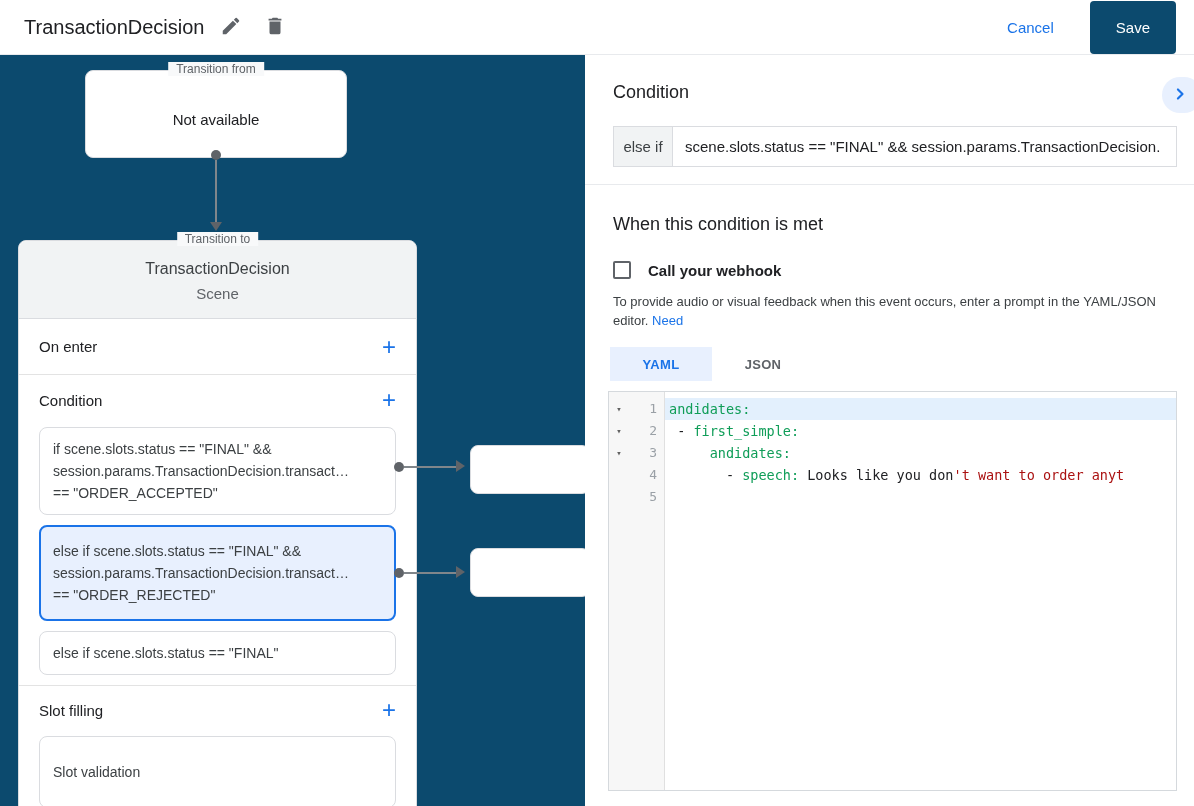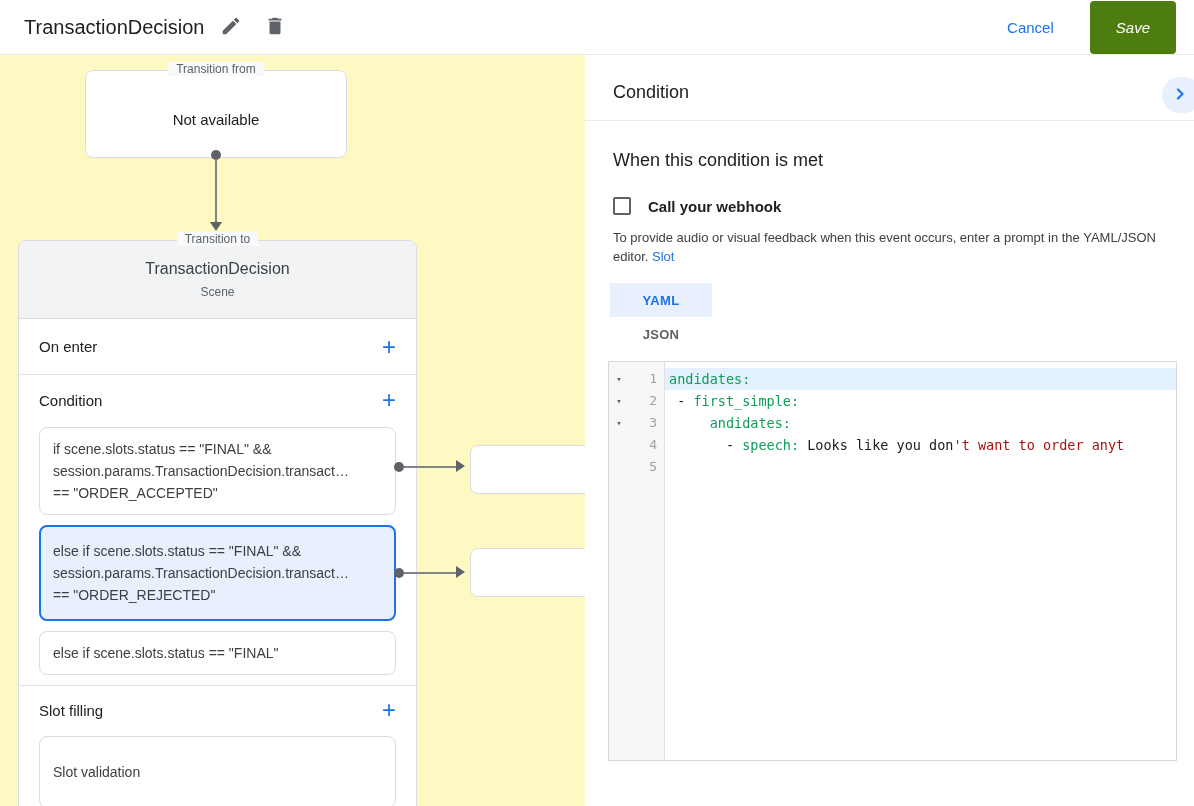--- a/index.html
+++ b/index.html
@@ -8,44 +8,44 @@
 
   
   .topbar { position:absolute; left:0; top:0; width:1194px; height:55px; background:#fff;
             border-bottom:1px solid #e8eaed; display:flex; align-items:center; z-index:30; }
   .topbar-title { font-size:20px; font-weight:500; color:#202124; margin-left:24px; }
   .icon-btn { border:none; background:transparent; cursor:pointer; padding:6px; margin-left:10px;
               display:flex; align-items:center; }
   .topbar-right { margin-left:auto; display:flex; align-items:center; margin-right:18px; }
   .cancel-btn { border:none; background:transparent; color:#1a73e8; font-size:15px; font-weight:500;
                 cursor:pointer; margin-right:36px; font-family:inherit; }
-  .save-btn { background:#4d7c0f; color:#fff; border:none; border-radius:4px; font-size:15px;
-              font-weight:500; padding:18px 26px; cursor:pointer; font-family:inherit;font-style:italic; }
-
-  
-  .canvas { position:absolute; left:0; top:55px; width:585px; height:751px; background:#fef9c3; z-index:1; }
+  .save-btn { background:#0c4a6e; color:#fff; border:none; border-radius:4px; font-size:15px;
+              font-weight:500; padding:18px 26px; cursor:pointer; font-family:inherit; }
+
+  
+  .canvas { position:absolute; left:0; top:55px; width:585px; height:751px; background:#0c4a6e; z-index:1; }
   .fieldset-label { position:absolute; top:-9px; left:50%; transform:translateX(-50%); background:#f8f9fa;
                     padding:0 8px; font-size:12px; color:#5f6368; white-space:nowrap; }
   .tf-box { position:absolute; left:85px; top:15px; width:262px; height:88px; background:#fff;
             border:1px solid #dadce0; border-radius:8px; }
   .tf-value { text-align:center; margin-top:40px; font-size:15px; color:#202124; }
 
   .dot { position:absolute; width:10px; height:10px; border-radius:50%; background:#5f6368; }
   .vline { position:absolute; width:2px; background:#80868b; }
   .arrow-down { position:absolute; width:0; height:0; border-left:6px solid transparent;
                 border-right:6px solid transparent; border-top:9px solid #5f6368; }
   .hline { position:absolute; height:2px; background:#80868b; }
   .arrow-right { position:absolute; width:0; height:0; border-top:6px solid transparent;
                  border-bottom:6px solid transparent; border-left:9px solid #5f6368; }
 
   .scene-container { position:absolute; left:18px; top:185px; width:399px; height:650px;
                      background:#fff; border:1px solid #dadce0; border-radius:8px 8px 0 0; }
   .scene-header { height:78px; background:#f1f3f4; border-bottom:1px solid #dadce0; border-radius:8px 8px 0 0; }
   .scene-title { text-align:center; padding-top:19px; font-size:16px; color:#3c4043; }
-  .scene-subtitle { text-align:center; margin-top:7px; font-size:12px; color:#5f6368; }
+  .scene-subtitle { text-align:center; margin-top:7px; font-size:15px; color:#5f6368; }
   .section-row { display:flex; align-items:center; justify-content:space-between; padding:0 20px; }
   .row-onenter { height:56px; border-bottom:1px solid #e3e3e3; }
   .row-condition { height:50px; }
   .row-slot { height:48px; }
   .section-label { font-size:15px; color:#202124; }
   .plus-btn { border:none; background:transparent; color:#1a73e8; font-size:24px; font-weight:400;
               cursor:pointer; line-height:20px; font-family:inherit; }
   .cards { padding:2px 20px 0 20px; }
   .cond-card { background:#fff; border:1px solid #dadce0; border-radius:8px; padding:10px 13px;
                margin-bottom:10px; cursor:pointer; }
@@ -79,21 +79,21 @@
   .check-row { display:flex; align-items:center; margin-top:26px; }
   .checkbox { width:18px; height:18px; border:2px solid #5f6368; border-radius:2px; background:#fff;
               cursor:pointer; flex:none; }
   .checkbox.checked { background:#1a73e8; border-color:#1a73e8; display:flex; align-items:center;
                       justify-content:center; }
   .check-label { font-size:15px; font-weight:700; color:#202124; margin-left:17px; }
   .row-prompts { margin-top:31px; }
   .lang-badge { background:#f2e7fe; color:#8430ce; font-size:11px; font-weight:700;
                 letter-spacing:.5px; padding:4px 8px; border-radius:2px; margin-left:16px; }
   .feedback-text { margin-top:13px; font-size:13px; line-height:19px; color:#3c4043; max-width:575px; }
-  .tabs { display:flex; margin-top:17px; margin-left:-3px;flex-direction:column; }
+  .tabs { display:flex; margin-top:17px; margin-left:-3px; }
   .tab { width:102px; height:34px; display:flex; align-items:center; justify-content:center;
          font-size:13px; font-weight:700; letter-spacing:.3px; color:#5f6368; cursor:pointer; }
   .tab.active { background:#e8f0fe; color:#1a73e8; }
 
   
   .editor { position:relative; margin-top:10px; margin-left:-5px; width:569px; height:400px;
             border:1px solid #d5d9dd; background:#fff; overflow:hidden;
             font-family:"DejaVu Sans Mono","Liberation Mono",monospace; font-size:13.5px; line-height:22px; }
   .gutter-bg { position:absolute; left:0; top:0; bottom:0; width:56px; background:#f7f7f7;
                border-right:1px solid #e0e0e0; }
@@ -206,35 +206,39 @@
   <button class="chevron-btn">
     <span>
       <svg width="20" height="20" viewBox="0 0 24 24" fill="none" stroke="#1a73e8" stroke-width="2.6" stroke-linecap="round" stroke-linejoin="round">
           <path d="M9.5 6.5 L15 12 L9.5 17.5"></path>
         </svg>
     </span>
   </button>
 
   <div class="panel-heading cond-heading">Condition</div>
 
+  <div class="cond-row">
+    <div class="cond-prefix">else if</div>
+    <input class="cond-input" type="text" value="scene.slots.status == &quot;FINAL&quot; &amp;&amp; session.params.TransactionDecision." style="">
+  </div>
 
 
   <div class="panel-divider"></div>
 
   <div class="panel-heading when-heading">When this condition is met</div>
 
   <div class="check-row">
     <div class="checkbox"></div>
     <span class="check-label">Call your webhook</span>
   </div>
 
 
   <div class="feedback-text">
     <span>To provide audio or visual feedback when this event occurs, enter a prompt in the YAML/JSON editor.</span>
-    <a class="link">Slot</a>
+    <a class="link">Need</a>
   </div>
 
   <div class="tabs">
     <div class="tab active">YAML</div>
     <div class="tab">JSON</div>
   </div>
 
   <div class="editor">
     <div class="gutter-bg"></div>
     <div class="ed-lines">

